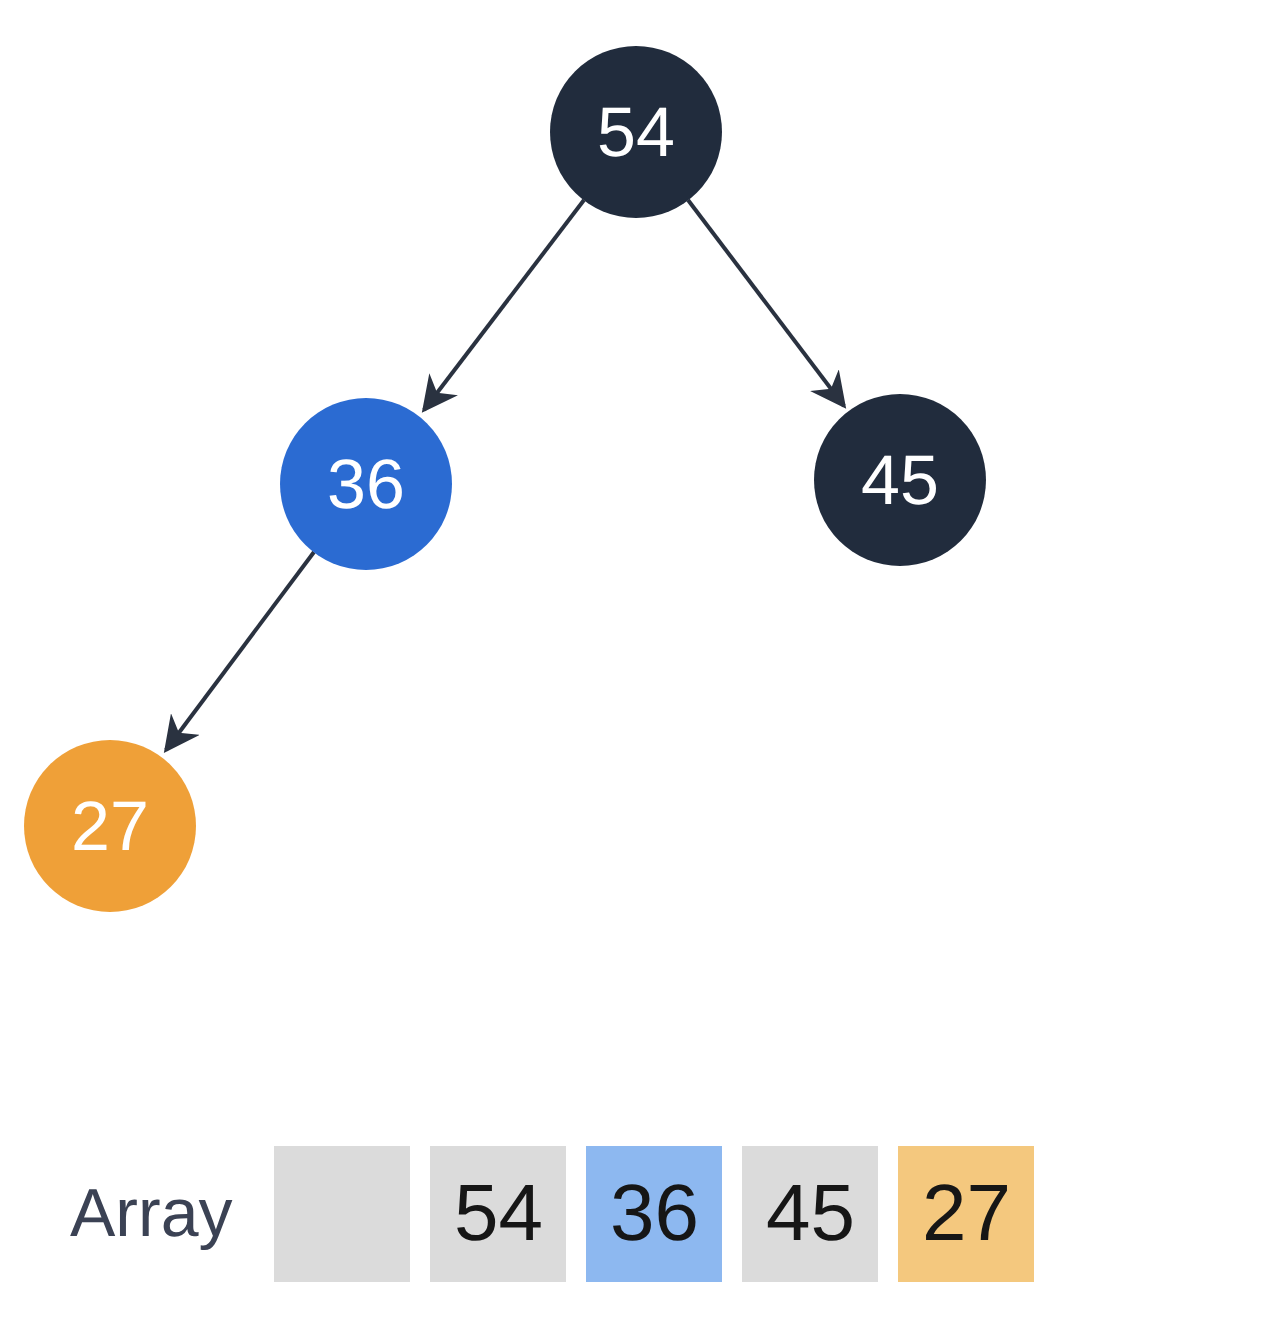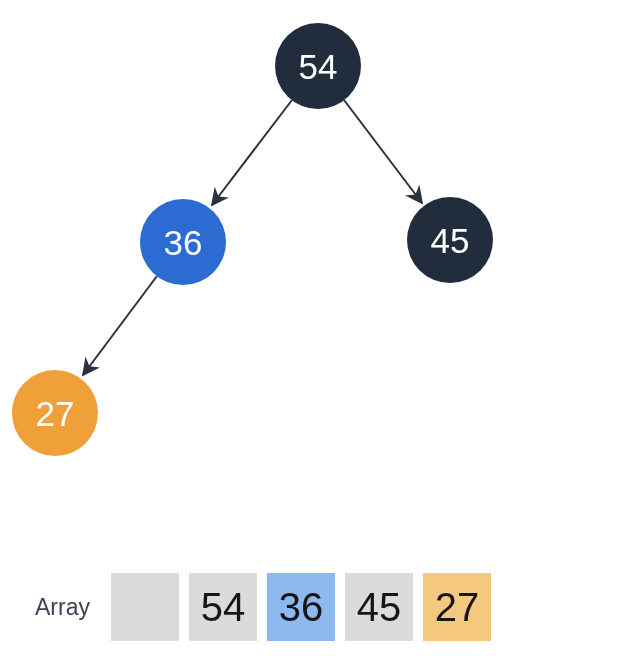--- a/index.html
+++ b/index.html
@@ -56,21 +56,21 @@
   .array-row {
     position: absolute;
     left: 35px;
     top: 573px;
     height: 68px;
     display: flex;
     align-items: center;
   }
   .array-label {
     color: var(--array-label-text, #3b4254);
-    font-size: 23px;
+    font-size: 34px;
     margin-right: 21px;
     line-height: 1;
   }
   .cell {
     width: 68px;
     height: 68px;
     margin-right: 10px;
     display: flex;
     align-items: center;
     justify-content: center;

